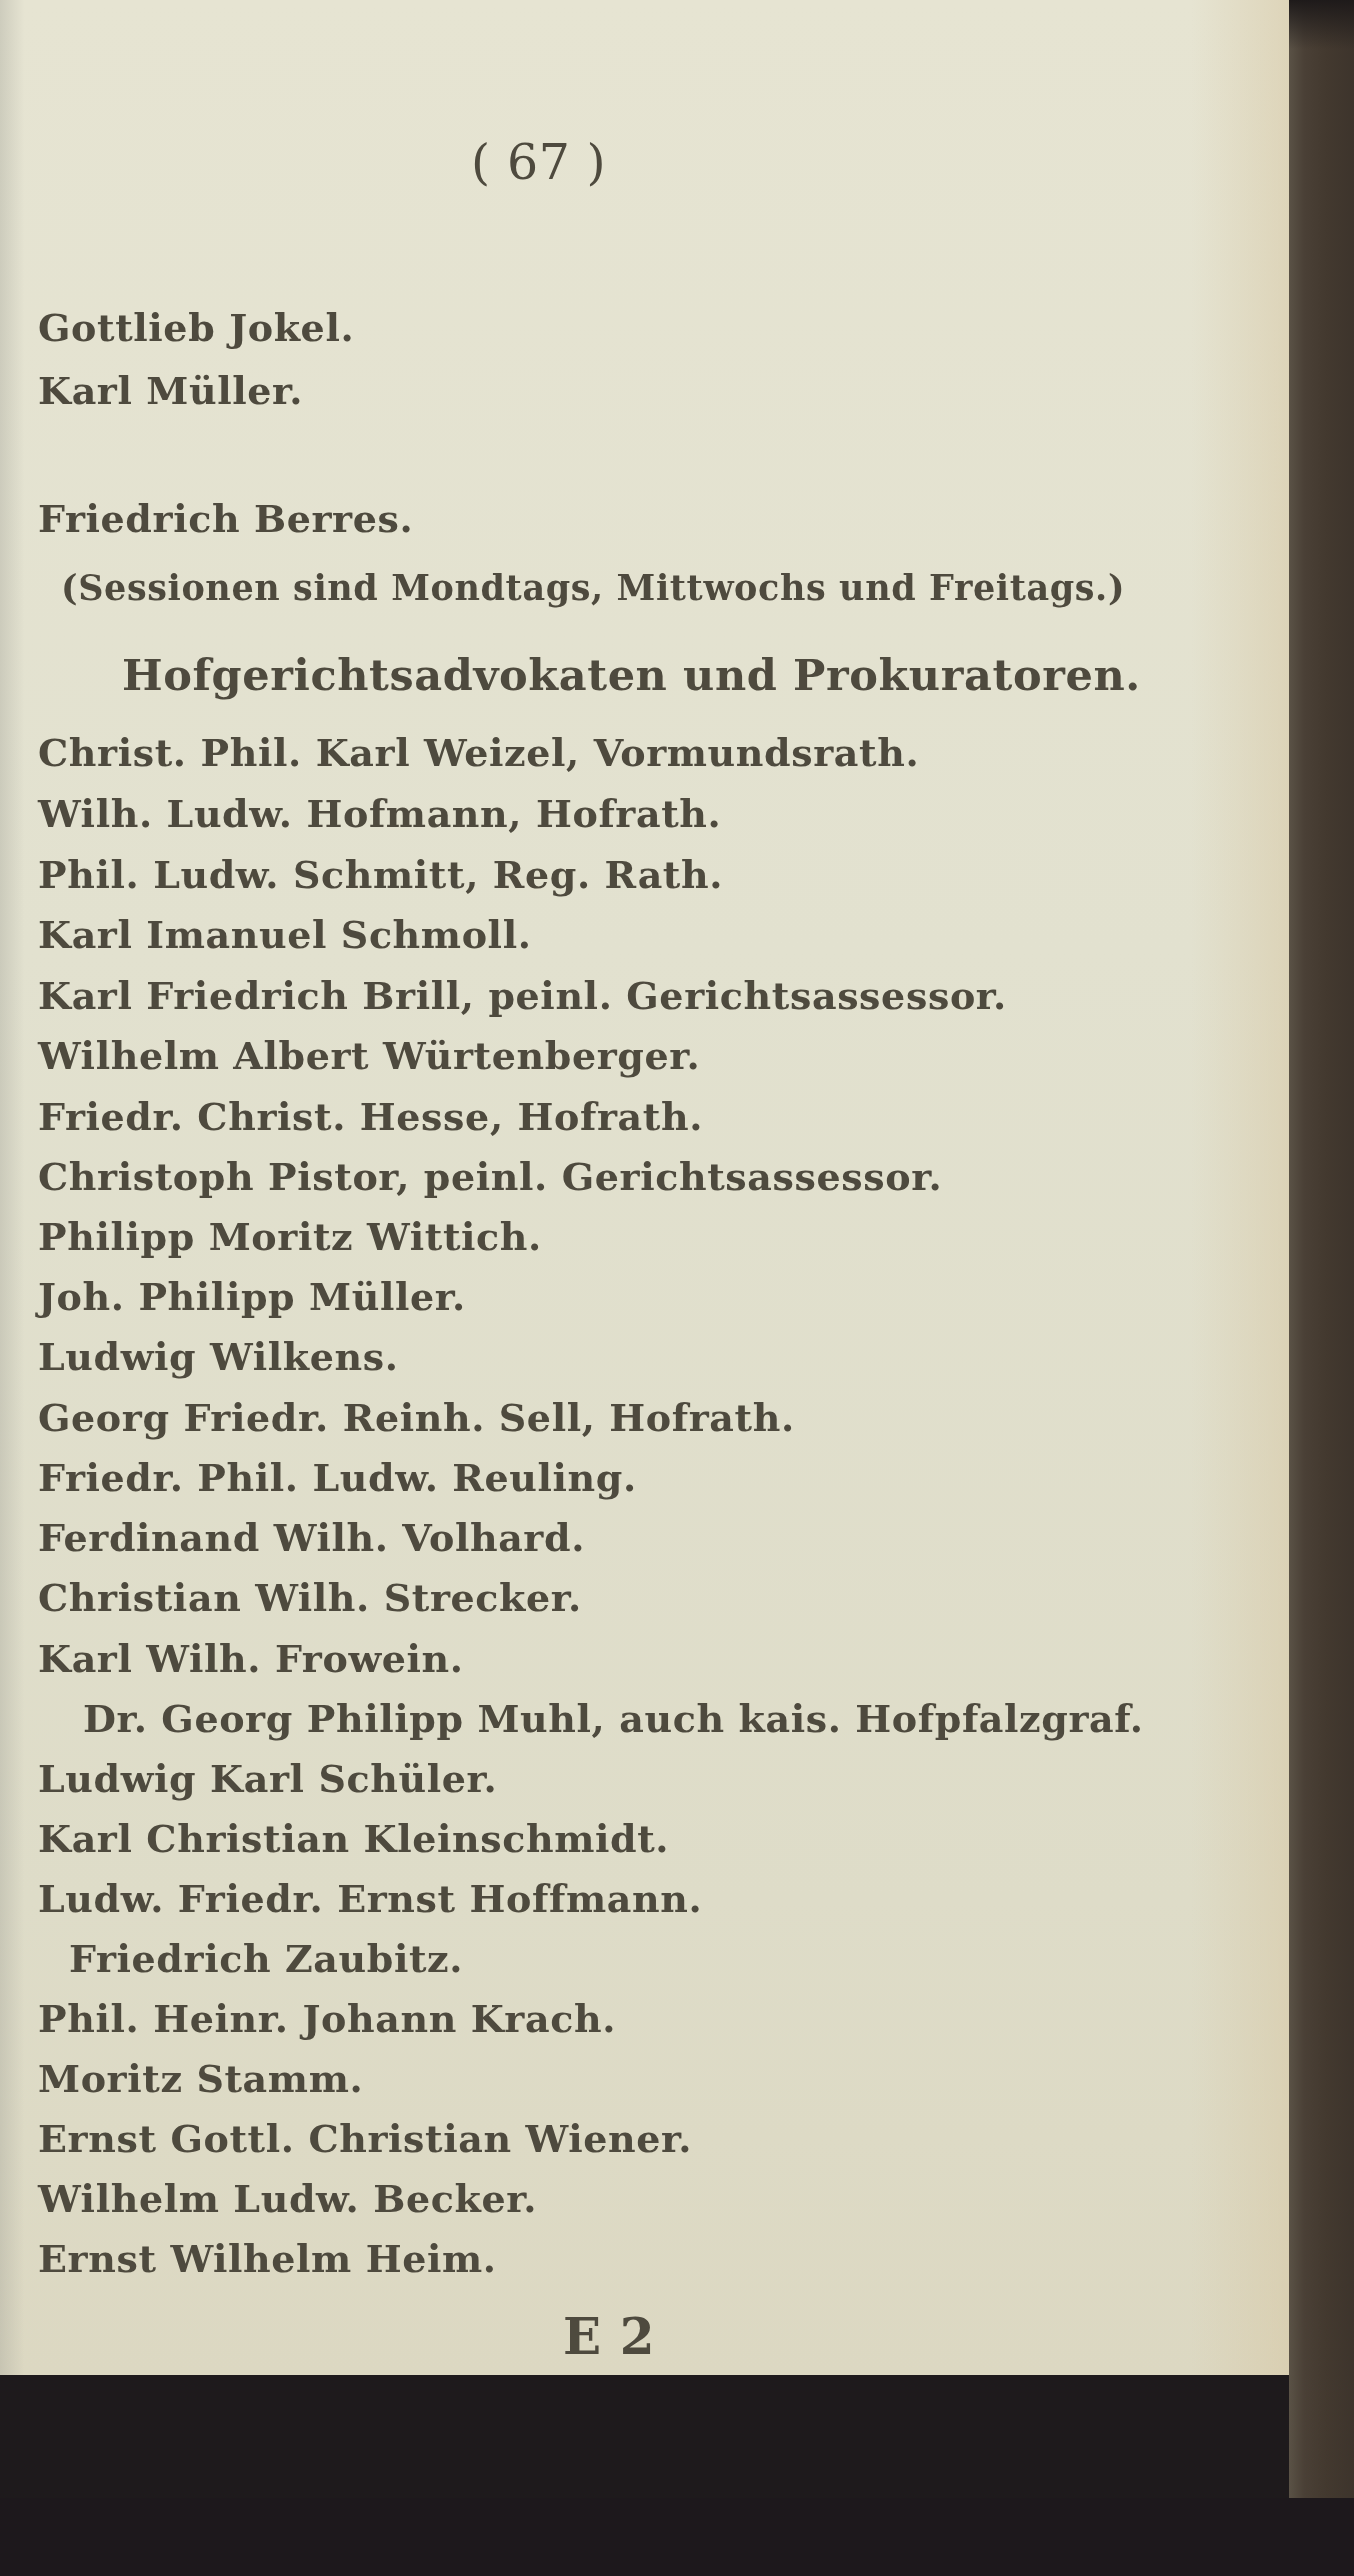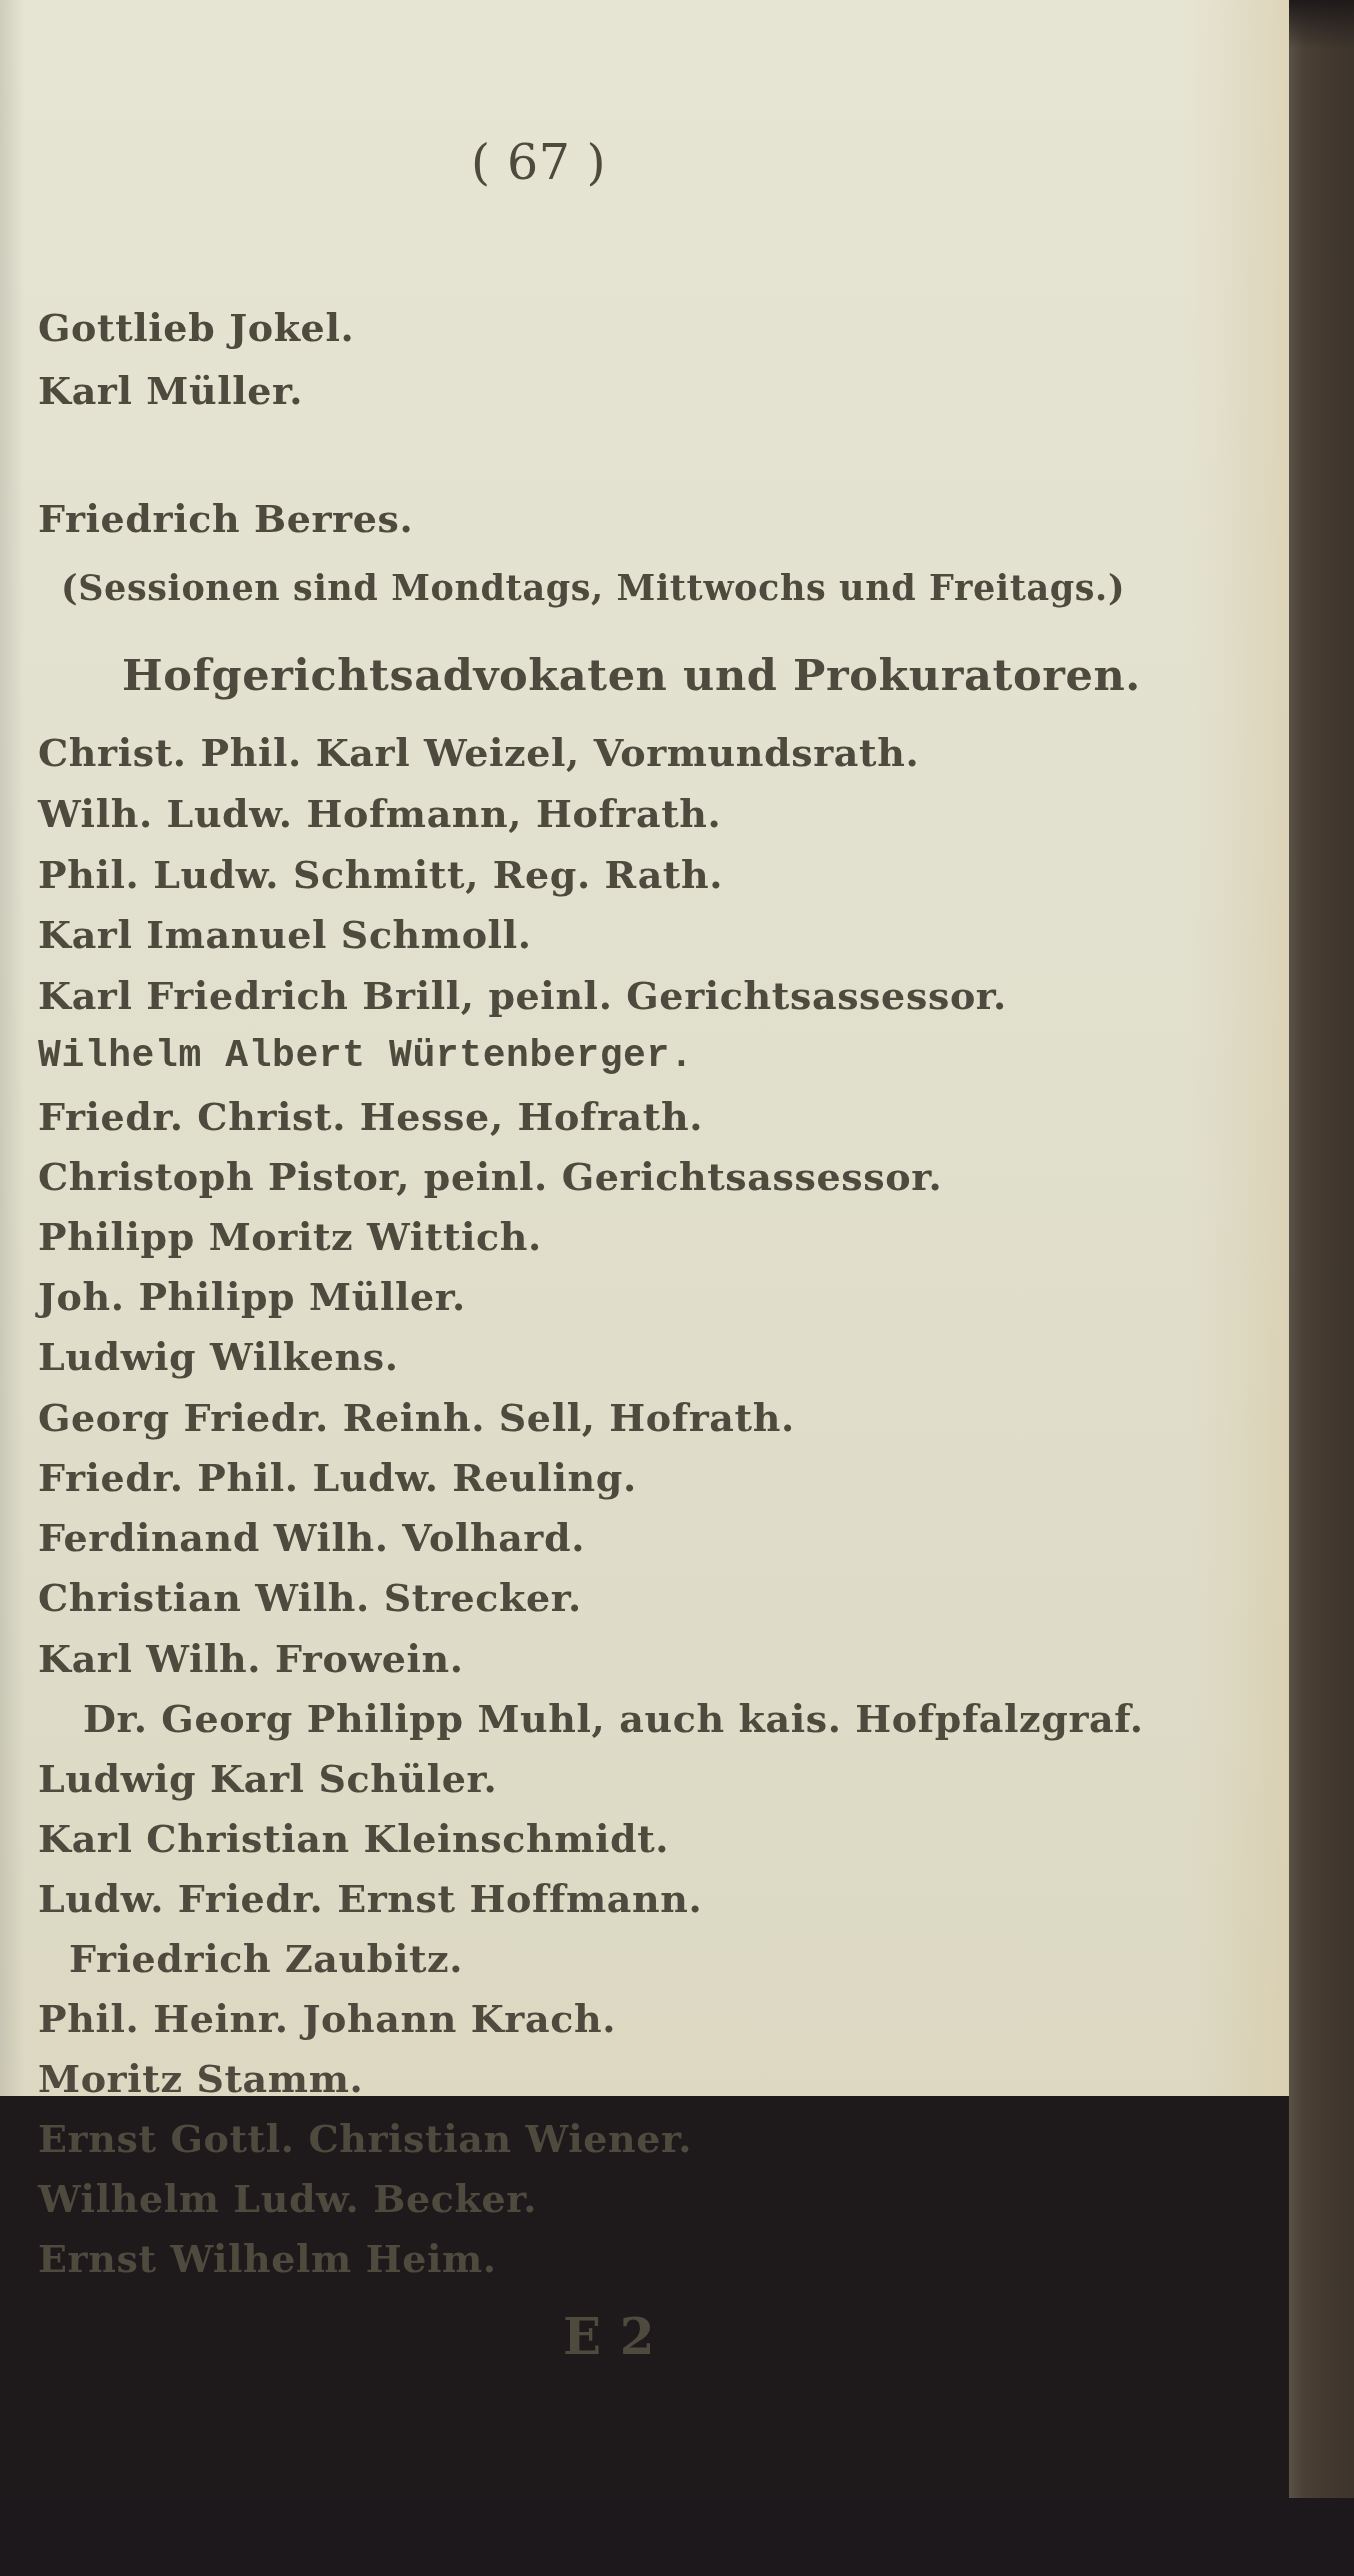--- a/index.html
+++ b/index.html
@@ -2,21 +2,21 @@
 <html style="font-size:9.8px"><head>
 <meta charset="utf-8">
 <style>
   html, body { margin: 0; padding: 0; }
   body {
     width: 1354px; height: 2576px; position: relative; overflow: hidden;
     background: #1e1a1c;
     font-family: "DejaVu Serif", "Liberation Serif", serif;
   }
   .page {
-    position: absolute; left: 0; top: 0; width: 1289px; height: 2096px;
+    position: absolute; left: 0; top: 0; width: 1289px; height: 2375px;
     background:
       linear-gradient(90deg, rgba(160,160,150,0.35) 0px, rgba(220,222,205,0) 24.5px),
       linear-gradient(180deg, #e6e4d2 0%, #e2e1cf 40%, #dedcc8 80%, #dcd8c2 100%);
   }
   .page::after {
     content: ""; position: absolute; right: 0; top: 0; width: 98px; height: 100%;
     background: linear-gradient(90deg, rgba(215,205,175,0) 0%, rgba(215,200,165,0.55) 100%);
   }
   .spine {
     position: absolute; left: 1289px; top: 0; width: 65px; height: 2498px;
@@ -58,21 +58,21 @@
   </div>
   <div class="line ink note" style="left:61px; top:563px;">(Sessionen sind Mondtags, Mittwochs und Freitags.)</div>
 
   <div class="line ink heading" style="left:122px; top:651px;">Hofgerichtsadvokaten und Prokuratoren.</div>
   <div class="entries">
     <div class="line ink" style="top:728px;">Christ. Phil. Karl Weizel, Vormundsrath.</div>
     <div class="line ink" style="top:789px;">Wilh. Ludw. Hofmann, Hofrath.</div>
     <div class="line ink" style="top:850px;">Phil. Ludw. Schmitt, Reg. Rath.</div>
     <div class="line ink" style="top:910px;">Karl Imanuel Schmoll.</div>
     <div class="line ink" style="top:971px;">Karl Friedrich Brill, peinl. Gerichtsassessor.</div>
-    <div class="line ink" style="top:1031px;font-family:Liberation Mono, monospace;">Wilhelm Albert Würtenberger.</div>
+    <div class="line ink" style="top:1031px;">Wilhelm Albert Würtenberger.</div>
     <div class="line ink" style="top:1092px;">Friedr. Christ. Hesse, Hofrath.</div>
     <div class="line ink" style="top:1152px;">Christoph Pistor, peinl. Gerichtsassessor.</div>
     <div class="line ink" style="top:1212px;">Philipp Moritz Wittich.</div>
     <div class="line ink" style="top:1272px;">Joh. Philipp Müller.</div>
     <div class="line ink" style="top:1332px;">Ludwig Wilkens.</div>
     <div class="line ink" style="top:1393px;">Georg Friedr. Reinh. Sell, Hofrath.</div>
     <div class="line ink" style="top:1453px;">Friedr. Phil. Ludw. Reuling.</div>
     <div class="line ink" style="top:1513px;">Ferdinand Wilh. Volhard.</div>
     <div class="line ink" style="top:1573px;">Christian Wilh. Strecker.</div>
     <div class="line ink" style="top:1634px;">Karl Wilh. Frowein.</div>

